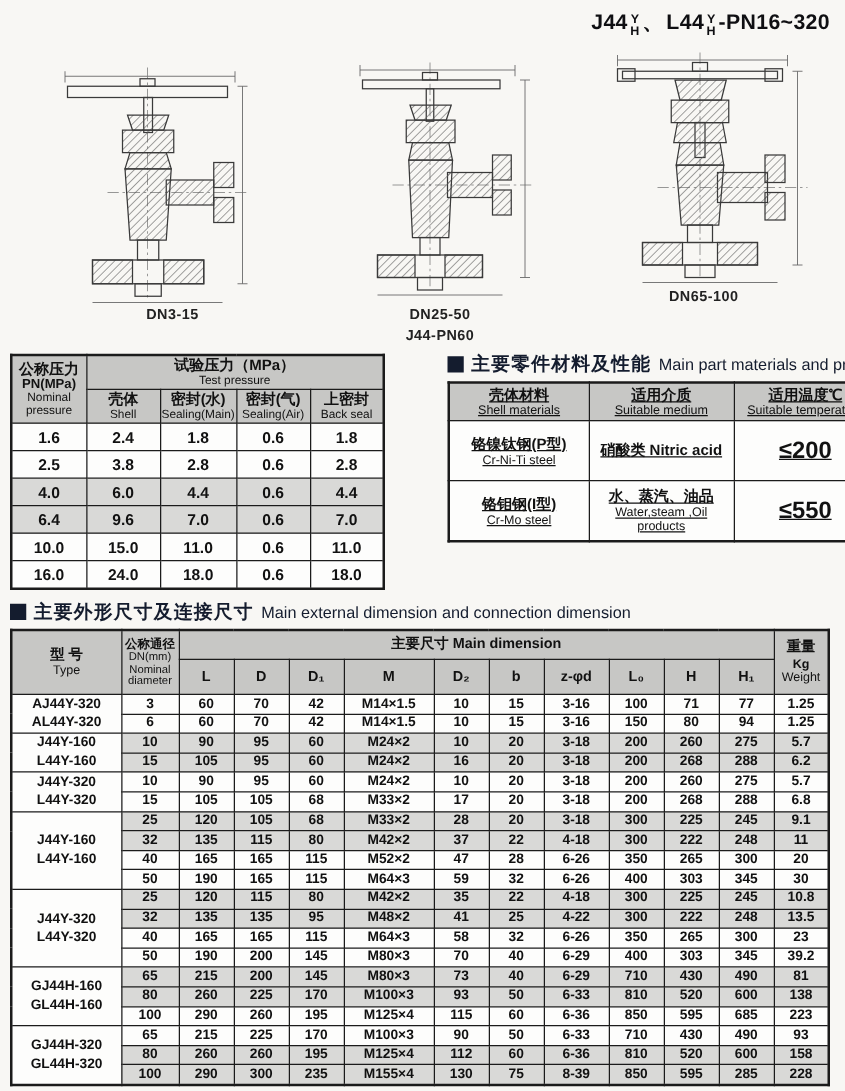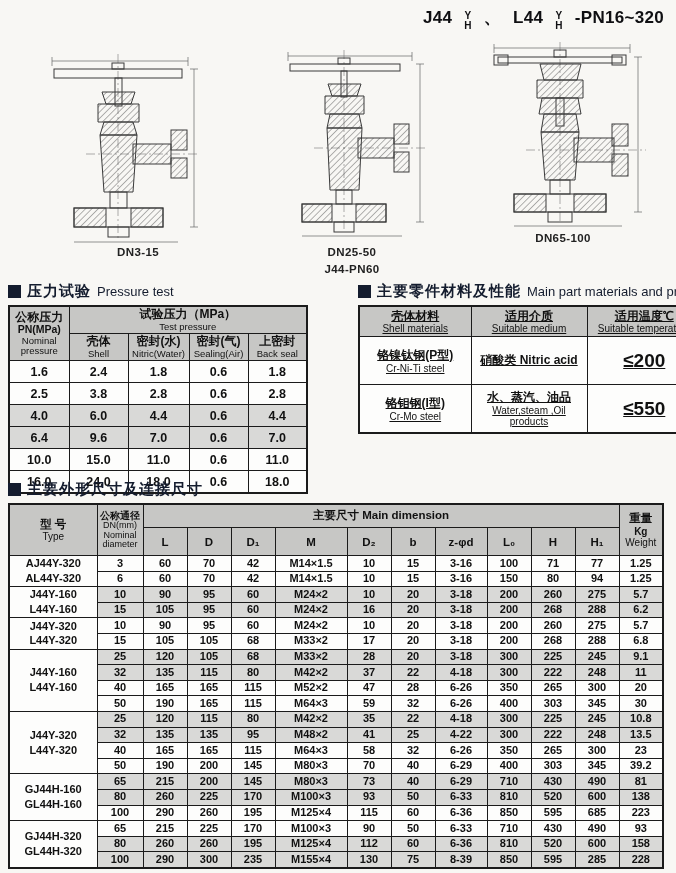--- a/index.html
+++ b/index.html
@@ -1,21 +1,21 @@
 <!DOCTYPE html>
 <html><head>
 <meta charset="utf-8">
 <style>
   html,body{margin:0;padding:0;}
   body{background:#e9e9e7;font-family:"Liberation Sans",sans-serif;}
   .page{position:relative;width:676px;height:873px;background:#f8f7f4;overflow:hidden;color:#111;}
 
   
   .page-title{position:absolute;top:6px;right:12px;font-size:17px;font-weight:700;color:#0f0f12;
-    display:flex;align-items:center;gap:12px;letter-spacing:.3px;margin-left:24px;}
+    display:flex;align-items:center;gap:2px;letter-spacing:.3px;margin-left:24px;}
   .frac{display:inline-flex;flex-direction:column;align-items:center;font-size:10px;line-height:1;
     font-weight:700;transform:translateY(3px);}
   .frac span{display:block;}
 
   
   .drawing{position:absolute;}
   svg .part{fill:none;stroke:#3a3a3a;stroke-width:1;}
   svg .hpart{stroke:#3a3a3a;stroke-width:1;}
   svg .cl{stroke:#777;stroke-width:.6;stroke-dasharray:9 3 2 3;fill:none;}
   svg .dim{stroke:#666;stroke-width:.7;fill:none;}
@@ -188,25 +188,20 @@
       <rect class="part" x="66" y="172" width="24" height="10"></rect>
       <line class="dim" x1="156" y1="17" x2="156" y2="172"></line>
       <line class="dim" x1="152" y1="17" x2="160" y2="17"></line>
       <line class="dim" x1="152" y1="172" x2="160" y2="172"></line>
       <line class="dim" x1="32" y1="186" x2="140" y2="186"></line>
     </svg>
   </div>
   <div class="drawing-label" style="left:503px;top:232px;width:120px;" data-name="drawing-label-dn65-100">DN65-100</div>
 
   <div class="section" style="left:8px;top:283px;width:308px;" data-name="pressure-test-section">
-    <div class="section-title" data-name="pressure-test-title">
-      <span class="sq" data-name="section-bullet-icon"></span>
-      <span class="cn" data-name="section-title-cn">压力试验</span>
-      <span class="en" data-name="section-title-en">Pressure test</span>
-    </div>
     <table class="pressure-table" data-name="pressure-test-table">
       <colgroup>
           <col style="width:60px">
           <col style="width:59px">
           <col style="width:61px">
           <col style="width:59px">
           <col style="width:59px">
         </colgroup>
       <thead>
         <tr data-name="pressure-header-row-1">
@@ -221,21 +216,21 @@
             <div class="enline" data-name="group-header-en">Test pressure</div>
           </th>
         </tr>
         <tr data-name="pressure-header-row-2">
           <th data-name="shell-column-header">
             <div class="cnline" data-name="col-cn">壳体</div>
             <div class="enline" data-name="col-en">Shell</div>
           </th>
           <th data-name="sealing-water-column-header">
             <div class="cnline" data-name="col-cn">密封(水)</div>
-            <div class="enline" data-name="col-en">Nitric(Water)</div>
+            <div class="enline" data-name="col-en">Sealing(Main)</div>
           </th>
           <th data-name="sealing-air-column-header">
             <div class="cnline" data-name="col-cn">密封(气)</div>
             <div class="enline" data-name="col-en">Sealing(Air)</div>
           </th>
           <th data-name="back-seal-column-header">
             <div class="cnline" data-name="col-cn">上密封</div>
             <div class="enline" data-name="col-en">Back seal</div>
           </th>
         </tr>
@@ -338,20 +333,21 @@
             <td data-name="temperature-cell">≤550</td>
           </tr>
         </tbody>
     </table>
   </div>
 
   <div class="section" style="left:8px;top:481px;width:660px;" data-name="dimensions-section">
     <div class="section-title" data-name="dimensions-title">
       <span class="sq" data-name="section-bullet-icon"></span>
       <span class="cn" data-name="section-title-cn">主要外形尺寸及连接尺寸</span>
+      <span class="en" data-name="section-title-en">Main external dimension and connection dimension</span>
     </div>
     <table class="dimensions-table" data-name="dimensions-table">
       <colgroup>
         <col style="width:88px">
           <col style="width:46px">
           <col style="width:44px">
           <col style="width:44px">
         <col style="width:44px">
           <col style="width:72px">
           <col style="width:44px">

